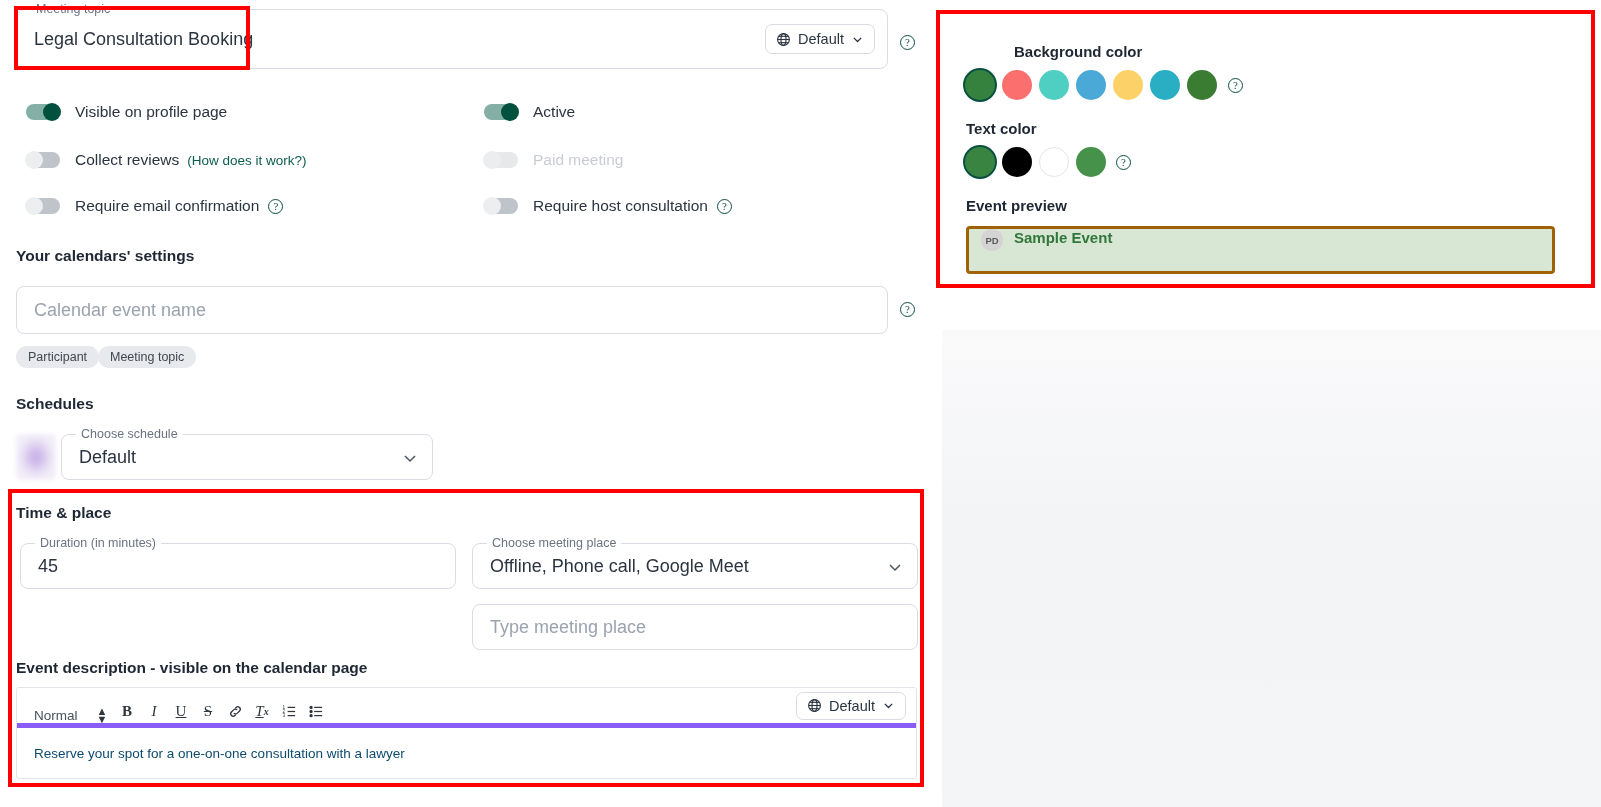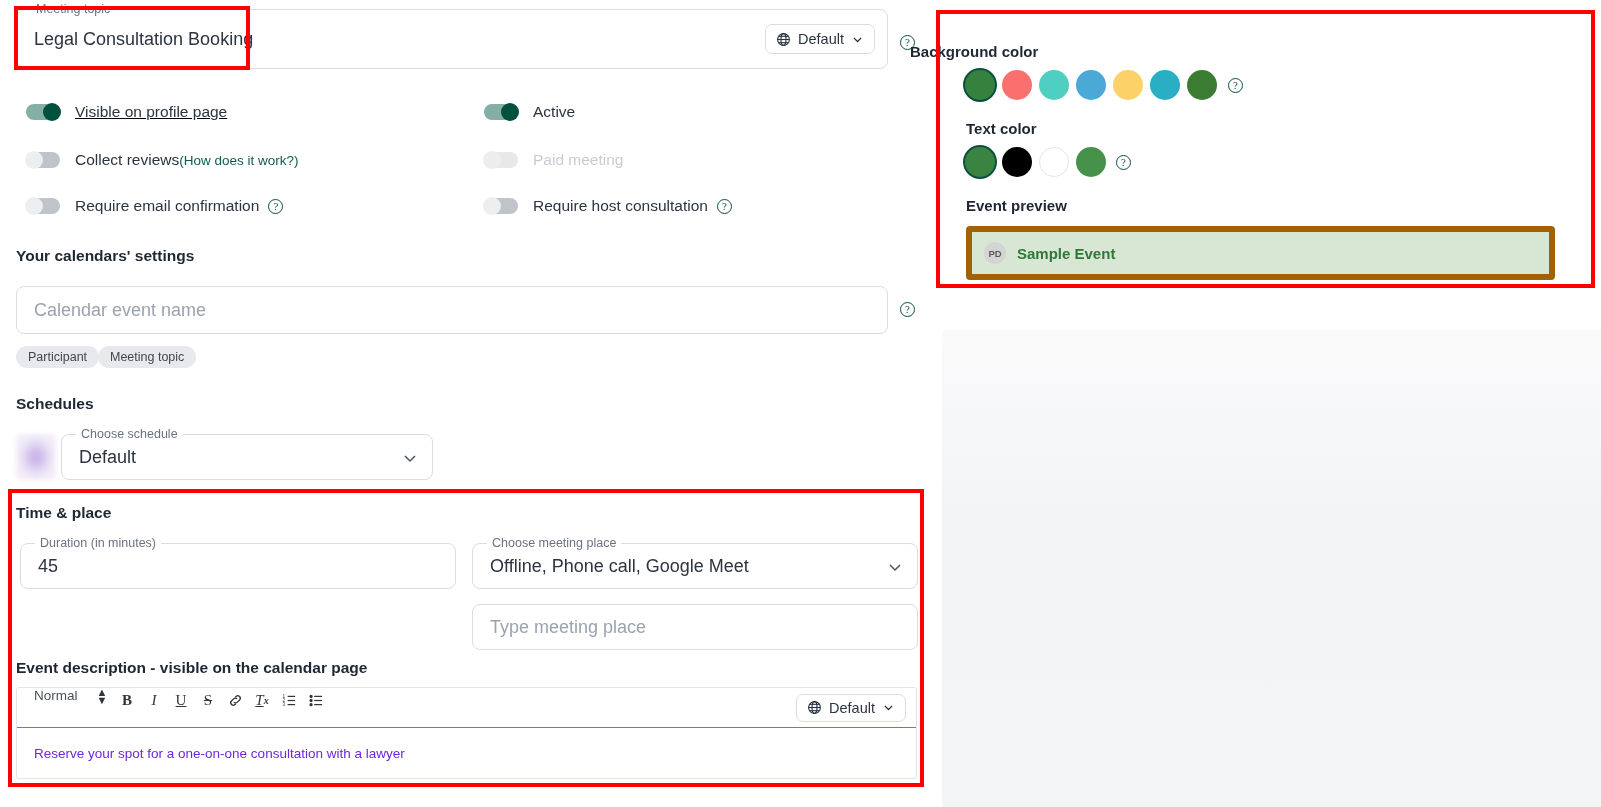--- a/index.html
+++ b/index.html
@@ -62,21 +62,21 @@
   .tgl.off .knob { left: -1px; background: #eceef0; }
   .tgl.dis { background: #e6e8ea; }
   .tgl.dis .knob { left: -1px; background: #ebedee; }
   .tgl-label {
     margin-left: 15px;
     font-size: 15.5px;
     color: #2b3440;
     white-space: nowrap;
   }
   .tgl-label.muted { color: #c9cdd3; }
-  .sublink { color: #0c5d4e; font-size: 13.5px; margin-left: 0; }
+  .sublink { color: #0c5d4e; font-size: 13.5px; margin-left: 8px; }
 
   
   .helpicon {
     display: inline-block; width: 15px; height: 15px;
     border: 1.4px solid #0b4f42; border-radius: 50%;
     color: #0b4f42; font-size: 11px; line-height: 13px;
     text-align: center; font-family: "Liberation Serif", serif;
     vertical-align: middle;
   }
 
@@ -129,25 +129,25 @@
   .swatch {
     position: absolute;
     width: 30px; height: 30px; border-radius: 50%;
   }
   .swatch.sel { box-shadow: 0 0 0 2px #0b4f42; }
   .swatch.ring { border: 1.5px solid #e3e5e8; }
 
   #event-preview {
     position: absolute;
     left: 966px; top: 226px;
-    width: 589px; height: 54px;
+    width: 589px; height: 48px;
     background: #d7e7d3;
-    border: 6px solid #a16207;
+    border: 3px solid #a16207;
     border-radius: 4px;
-    display: flex; align-items: center;
+    display: flex; align-items: flex-start;
   }
   .pd-badge {
     width: 22px; height: 22px; border-radius: 50%;
     background: #d4d4d4; color: #5a5a5a;
     font-size: 9.5px; font-weight: bold;
     display: flex; align-items: center; justify-content: center;
     margin-left: 12px; flex: none;
   }
   .pd-title {
     margin-left: 11px; font-size: 15px; font-weight: bold; color: #31773b;
@@ -155,42 +155,42 @@
 
   
   #rte {
     position: absolute;
     left: 16px; top: 687px; width: 901px; height: 92px;
     border: 1px solid #e2e5e9; border-radius: 3px;
     background: #fff;
   }
   #rte-toolbar {
     position: absolute; left: 0; top: 0; right: 0; height: 40px;
-    border-bottom: 1px solid #8b5cf6;
-    display: flex; align-items: flex-start;
+    border-bottom: 5px solid #8b5cf6;
+    display: flex; align-items: flex-end;
   }
   .rte-size {
     margin-left: 17px; font-size: 13.5px; color: #4a5159;
     width: 62px;
   }
   .rte-spin {
     color:#2f363d; font-size: 11px; line-height: 8px; text-align:center;
     width: 12px; margin-right: 8px;
   }
   .rte-btn {
     width: 22px; height: 24px;
     display: flex; align-items: center; justify-content: center;
     color: #2f363d; font-size: 15px;
     margin-right: 5px;
   }
   #rte-body {
     position: absolute; left: 0; top: 40px; right: 0; bottom: 0;
     display: flex; align-items: center;
   }
-  #rte-text { margin-left: 17px; font-size: 13.5px; color: #6d28d9; }
+  #rte-text { margin-left: 17px; font-size: 13.5px; color: #0c4a6e; }
 
   .sched-color {
     position: absolute;
     left: 16px; top: 434px; width: 40px; height: 46px;
     border-radius: 5px;
     background: radial-gradient(closest-side, #cdb8ea 20%, #e8e0f4 70%, #f2eef9 100%);
     filter: blur(2px);
   }
 
   
@@ -220,21 +220,21 @@
       <span>Default</span>
       <span style="display:flex;">
         <svg width="13" height="13" viewBox="0 0 16 16" fill="none" stroke="#2b3440" stroke-width="1.6">
           <polyline points="3.5,6 8,10.5 12.5,6"></polyline>
         </svg>
       </span>
     </div>
   </div>
   <span class="helpicon" style="position:absolute; left:900px; top:35px;">?</span>
 
-  <div class="toggle-row" style="left:26px; top:103px;text-decoration:underline;">
+  <div class="toggle-row" style="left:26px; top:103px;">
     <div class="tgl on">
         <div class="knob"></div>
       </div>
     <span class="tgl-label">Visible on profile page</span>
   </div>
 
   <div class="toggle-row" style="left:26px; top:151px;">
     <div class="tgl off">
         <div class="knob"></div>
       </div>
@@ -376,21 +376,21 @@
       </div>
     </div>
     <div id="rte-body">
       <span id="rte-text">Reserve your spot for a one-on-one consultation with a lawyer</span>
     </div>
   </div>
 
   <div id="page-bg-bottom"></div>
   <div id="right-card"></div>
 
-  <div class="panel-title" style="left:910px; top:43px;">Background color</div>
+  <div class="panel-title" style="left:1014px; top:43px;">Background color</div>
 
   <div class="swatch sel" style="left:965px; top:70px; background:#35823f;"></div>
   <div class="swatch" style="left:1002px; top:70px; background:#fb6f6f;"></div>
   <div class="swatch" style="left:1039px; top:70px; background:#4fcfc2;"></div>
   <div class="swatch" style="left:1076px; top:70px; background:#4aa9d6;"></div>
   <div class="swatch" style="left:1113px; top:70px; background:#fbd168;"></div>
   <div class="swatch" style="left:1150px; top:70px; background:#29aec4;"></div>
   <div class="swatch" style="left:1187px; top:70px; background:#3a7d32;"></div>
   <span class="helpicon" style="position:absolute; left:1228px; top:78px;">?</span>
 

